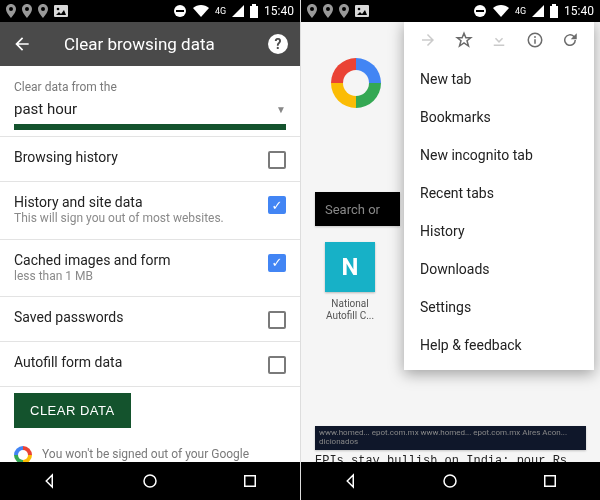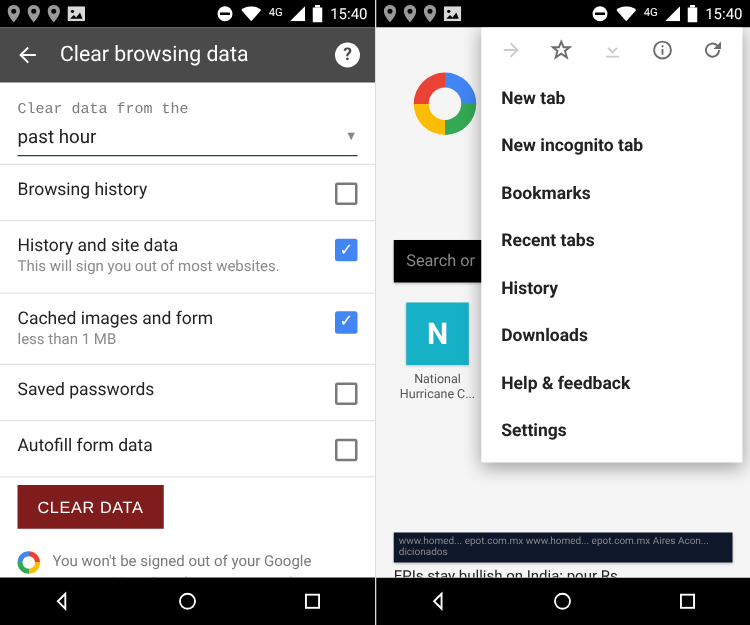--- a/index.html
+++ b/index.html
@@ -20,56 +20,56 @@
     display: flex; align-items: center; justify-content: space-between;
     font-size: 12px; padding: 0 6px;
   }
   .statusbar .left, .statusbar .right { display: flex; align-items: center; gap: 6px; }
   .statusbar svg { display: block; }
 
   
   .appbar {
     background: #4a4a4a; color: #fff;
     height: 44px; display: flex; align-items: center; padding: 0 12px;
-    gap: 16px;
+    gap: 32px;
   }
   .appbar .title { font-size: 17px; flex: 1; }
   .appbar .help {
     width: 20px; height: 20px; border-radius: 50%;
     background: #fff; color: #4a4a4a;
     display: flex; align-items: center; justify-content: center;
     font-weight: bold; font-size: 14px;
   }
 
   
   .left-content { padding: 10px 14px 0 14px; flex: 1; overflow: hidden; font-size: 13px; color: #222; }
-  .section-label { color: #7a7a7a; font-size: 12px; margin-top: 4px; font-family: Liberation Mono, monospace; }
+  .section-label { color: #7a7a7a; font-size: 12px; margin-top: 4px; }
   .dropdown {
     display: flex; justify-content: space-between; align-items: center;
-    border-bottom: 1px solid #14532d; padding: 6px 0 6px 0; margin-bottom: 6px;
+    border-bottom: 6px solid #14532d; padding: 6px 0 6px 0; margin-bottom: 6px;
   }
   .dropdown .val { font-size: 15px; color: #222; }
   .dropdown .caret { color: #888; font-size: 10px; }
 
   .divider { height: 1px; background: #e3e3e3; margin: 0 -14px; }
 
   .row { display: flex; align-items: flex-start; justify-content: space-between; padding: 12px 0; }
   .row .txt { flex: 1; padding-right: 2px; }
   .row .txt .primary { font-size: 14px; color: #222; }
   .row .txt .secondary { font-size: 12px; color: #8a8a8a; line-height: 1.3; margin-top: 1px; }
 
   .chk {
     width: 18px; height: 18px; border: 2px solid #7a7a7a; border-radius: 2px;
     display: flex; align-items: center; justify-content: center; flex-shrink: 0; margin-top: 2px;
   }
   .chk.checked { background: #4285f4; border-color: #4285f4; }
   .chk.checked::after { content: "✓"; color: #fff; font-size: 13px; line-height: 1; }
 
   .clear-btn {
-    background: #7f1d1d; color: #fff; border: none;
+    background: #14532d; color: #fff; border: none;
     padding: 10px 16px; font-size: 13px; letter-spacing: 0.5px;
     margin-top: 6px; cursor: pointer;
   }
 
   .footer-note {
     display: flex; gap: 10px; margin-top: 18px; padding-right: 4px;
   }
   .glogo {
     width: 18px; height: 18px; border-radius: 50%;
     background: conic-gradient(#ea4335 0 25%, #fbbc05 0 50%, #34a853 0 75%, #4285f4 0 100%);
@@ -100,30 +100,29 @@
     display: flex; align-items: center; padding: 0 10px; color: #888; font-size: 13px;
   }
   .tiles { position:absolute; top: 220px; left: 14px; display:flex; gap: 22px; }
   .tile { width: 70px; text-align: center; }
   .tile .sq { width: 50px; height: 50px; margin: 0 auto 6px; background:#fff; box-shadow:0 1px 2px rgba(0,0,0,0.25); display:flex; align-items:center; justify-content:center; font-size:24px; font-weight:bold; color:#fff; }
   .tile.n .sq { background:#17b1c7; }
   .tile.bone .sq { background:#fff; color:#333; }
   .tile .lbl { font-size: 10px; color:#555; line-height:1.2; word-break: break-word;}
   .article-strip { position:absolute; bottom: 12px; left:14px; right:14px; display:flex; gap:8px; }
   .card { flex:1; height: 24px; background:#0f172a; box-shadow:0 1px 2px rgba(0,0,0,0.2); font-size:8px; color:#888; padding:2px 4px; overflow:hidden;}
-  .headline { position:absolute; bottom:-6px; left:14px; font-size:12px; color:#222;}
+  .headline { position:absolute; bottom:-6px; left:14px; font-size:12px; color:#222;font-family:Liberation Mono, monospace;}
 
   
   .menu-panel {
     position: absolute; top: -2px; right: 6px;
-    width: 209px; background:#fff;
+    width: 190px; background:#fff;
     box-shadow: 0 4px 14px rgba(0,0,0,0.35);
     padding-bottom: 6px;
     z-index: 20;
-    font-weight: bold;
   }
   .menu-iconrow {
     display: flex; align-items: center; justify-content: space-between;
     padding: 10px 14px 10px 14px;
   }
   .menu-iconrow .ic { color:#6b6b6b; width:20px; height:20px; display:flex; align-items:center; justify-content:center;}
   .menu-item {
     padding: 11px 16px; font-size: 14px; color: #222;
     display: flex; align-items: center; justify-content: space-between;
     cursor: pointer;
@@ -291,21 +290,21 @@
 
   <div class="right-content">
     <div class="chrome-bg">
       <div class="google-g"></div>
       <div class="searchbox">
         <span>Search or</span>
       </div>
       <div class="tiles">
         <div class="tile n">
           <div class="sq">N</div>
-          <div class="lbl">National Hurricane C...</div>
+          <div class="lbl">National Autofill C...</div>
         </div>
         <div class="tile bone">
           <div class="sq">
             <svg width="34" height="34" viewBox="0 0 24 24">
                 <path fill="none" stroke="#222" stroke-width="2" d="M5 5a2 2 0 013 2l8 8a2 2 0 112 3 2 2 0 11-3-2L7 8a2 2 0 11-2-3z"></path>
               </svg>
           </div>
           <div class="lbl">DOGnzb</div>
         </div>
       </div>
@@ -342,40 +341,40 @@
         <span class="ic">
           <svg width="18" height="18" viewBox="0 0 24 24">
               <path fill="currentColor" d="M17.6 6.4A8 8 0 1020 12h-2a6 6 0 11-1.8-4.2L13 11h8V3l-3.4 3.4z"></path>
             </svg>
         </span>
       </div>
       <div class="menu-item">
           <span>New tab</span>
         </div>
       <div class="menu-item">
+          <span>Bookmarks</span>
+        </div>
+      <div class="menu-item">
           <span>New incognito tab</span>
         </div>
       <div class="menu-item">
-          <span>Bookmarks</span>
-        </div>
-      <div class="menu-item">
           <span>Recent tabs</span>
         </div>
       <div class="menu-item">
           <span>History</span>
         </div>
       <div class="menu-item">
           <span>Downloads</span>
         </div>
       <div class="menu-item">
+          <span>Settings</span>
+        </div>
+      <div class="menu-item">
           <span>Help &amp; feedback</span>
         </div>
-      <div class="menu-item">
-          <span>Settings</span>
-        </div>
     </div>
   </div>
 
   <div class="navbar">
     <svg width="18" height="18" viewBox="0 0 24 24">
         <path fill="none" stroke="#fff" stroke-width="2" d="M15 4l-8 8 8 8z"></path>
       </svg>
     <svg width="18" height="18" viewBox="0 0 24 24">
         <circle cx="12" cy="12" r="8" fill="none" stroke="#fff" stroke-width="2"></circle>
       </svg>

